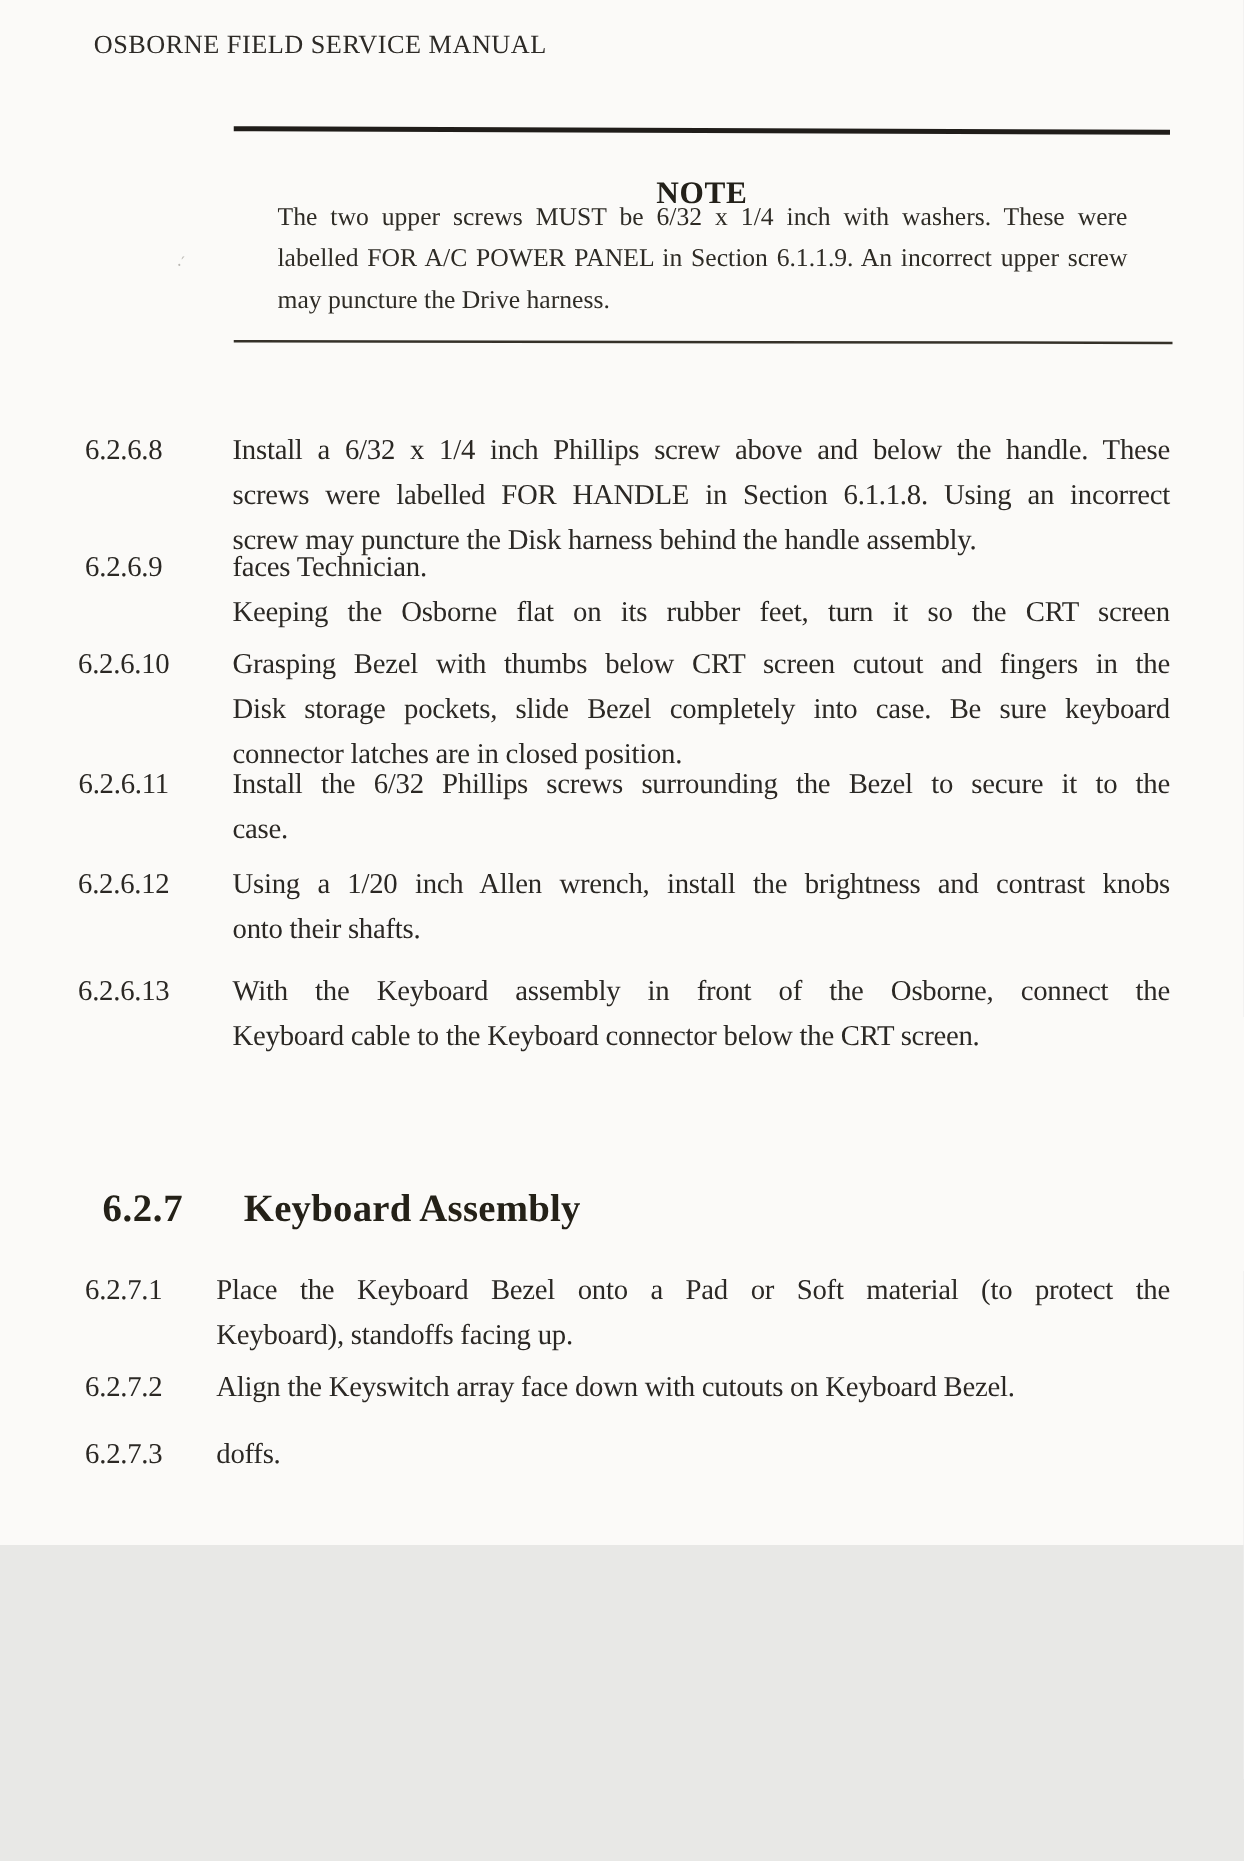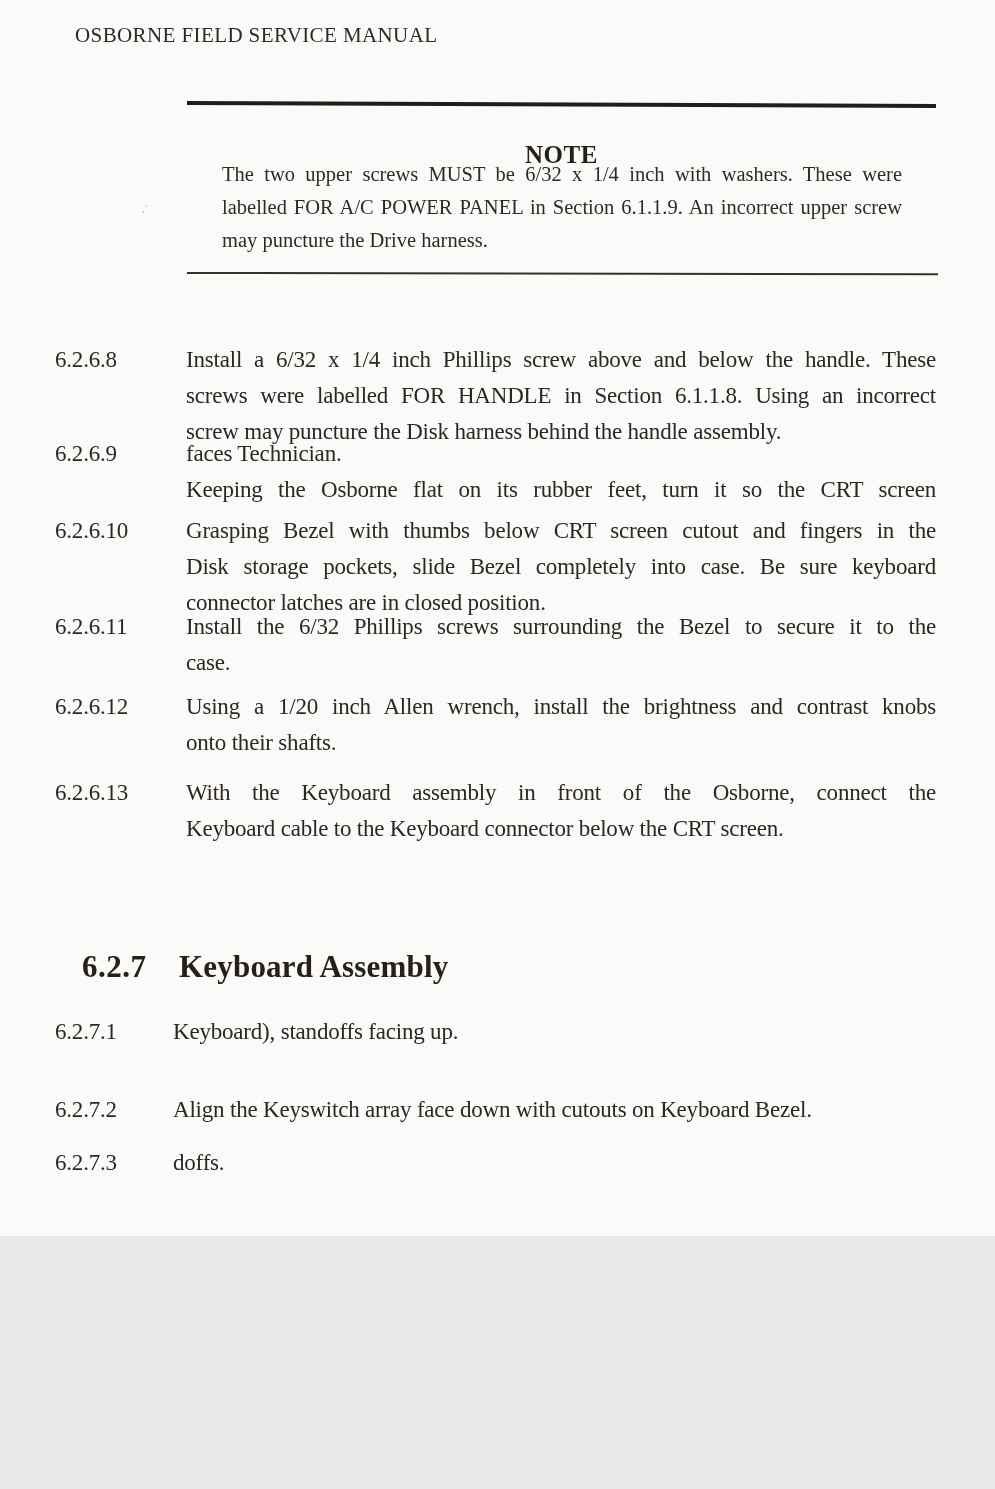--- a/index.html
+++ b/index.html
@@ -64,21 +64,21 @@
     font-size: 20.5px;
     line-height: 33px;
     color: #2e2b25;
   }
 
   
   .step { position: absolute; left: 0; width: 940px; }
   .step-num {
     position: absolute;
     left: 55px; top: 0; width: 88px;
-    text-align: left;
+    text-align: center;
     font-size: 23px;
     line-height: 36px;
     letter-spacing: -0.2px;
     white-space: nowrap;
   }
   .step-body {
     position: absolute;
     top: 0;
     font-size: 23px;
     line-height: 36px;
@@ -95,21 +95,21 @@
   .heading { position: absolute; left: 0; top: 947px; width: 940px; height: 42px; }
   .h-num, .h-title {
     position: absolute;
     top: 0;
     font-weight: bold;
     font-size: 31px;
     line-height: 40px;
     color: #242118;
   }
   .h-num   { left: 82px; letter-spacing: 0.5px; }
-  .h-title { left: 179px; letter-spacing: 0.2px; font-family: Liberation Serif, serif; }
+  .h-title { left: 195px; letter-spacing: 0.2px; font-family: Liberation Serif, serif; }
 
   
   .page-number {
     position: absolute;
     left: 57px;
     top: 1376px;
     font-size: 25px;
     line-height: 30px;
     color: #2d2a26;
   }
@@ -185,20 +185,21 @@
   </div>
 
   <div class="heading">
     <span class="h-num">6.2.7</span>
     <span class="h-title">Keyboard Assembly</span>
   </div>
 
   <div class="step s627" style="top:1014px">
     <div class="step-num">6.2.7.1</div>
     <div class="step-body">
+        <div class="tline jfull">Place the Keyboard Bezel onto a Pad or Soft material (to protect the</div>
         <div class="tline">Keyboard), standoffs facing up.</div>
       </div>
   </div>
 
   <div class="step s627" style="top:1092px">
     <div class="step-num">6.2.7.2</div>
     <div class="step-body">
         <div class="tline">Align the Keyswitch array face down with cutouts on Keyboard Bezel.</div>
       </div>
   </div>

